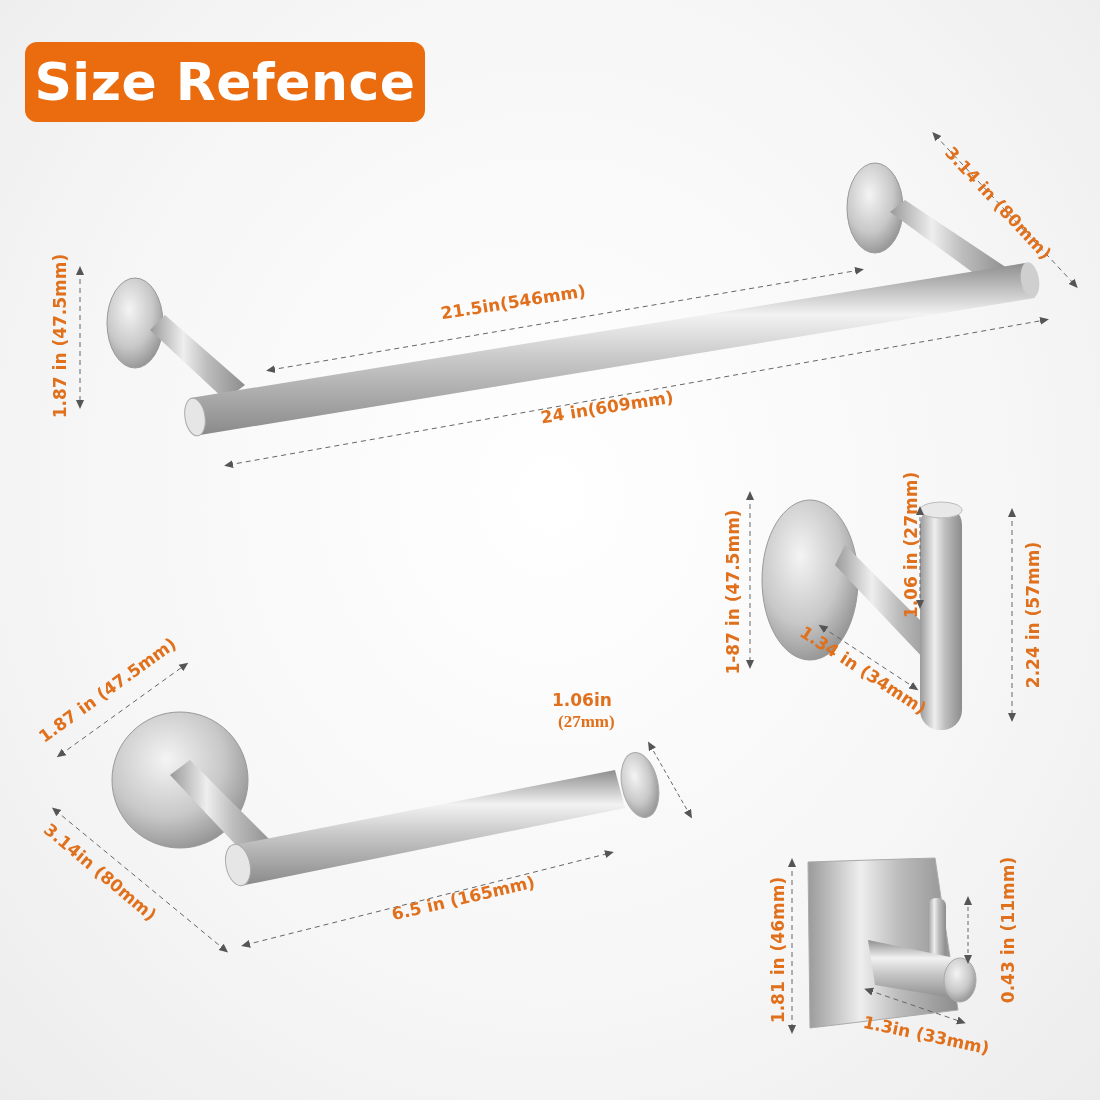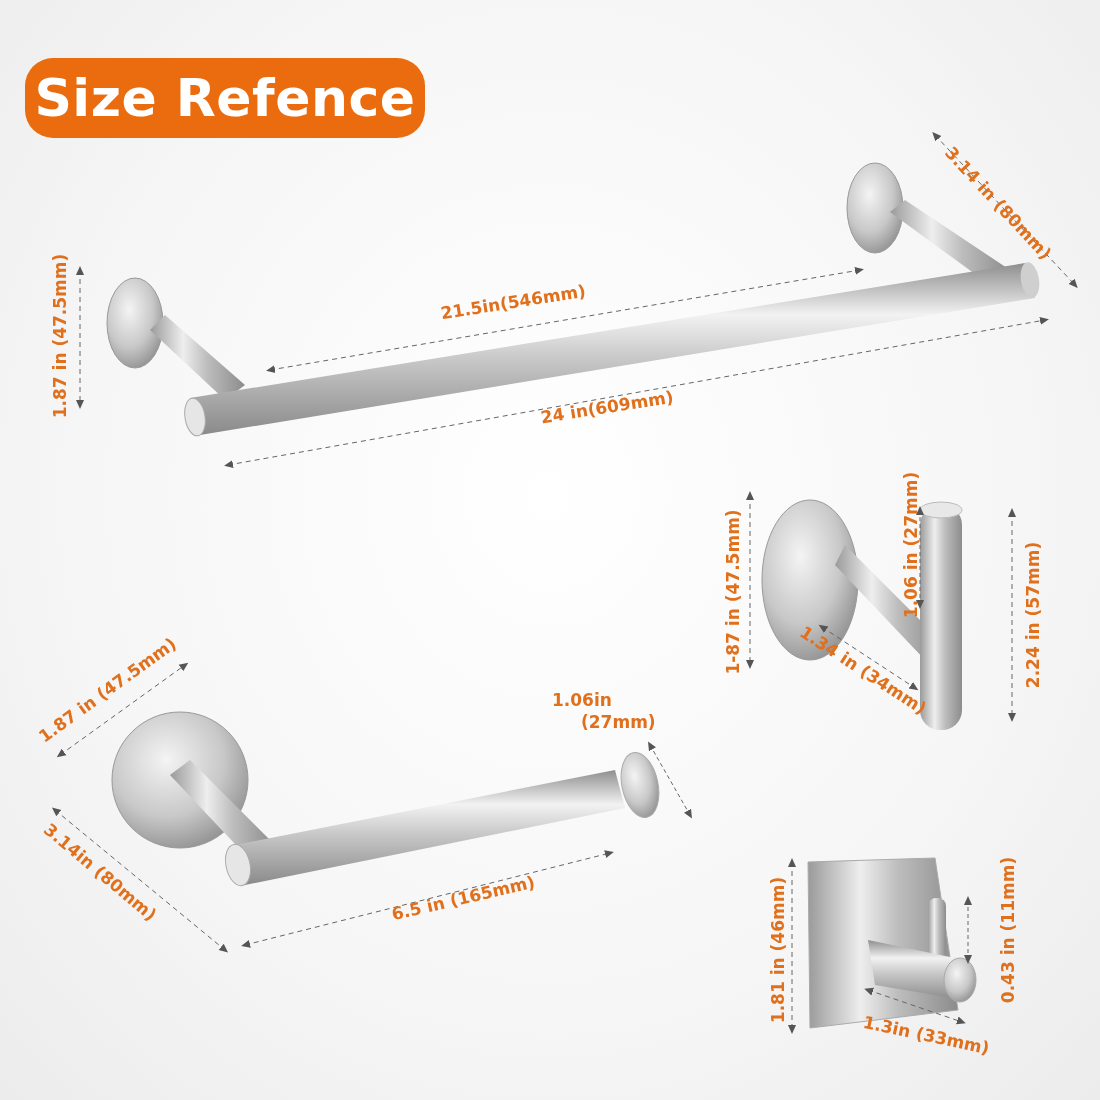--- a/index.html
+++ b/index.html
@@ -3,22 +3,22 @@
 <meta charset="utf-8">
 <style>
   html, body { margin:0; padding:0; }
   body {
     width:1100px; height:1100px; overflow:hidden; position:relative;
     background: radial-gradient(ellipse at 50% 45%, #ffffff 0%, #f6f6f6 60%, #ececec 100%);
     font-family: "Liberation Sans", sans-serif;
   }
   .title-badge {
     position:absolute; left:25px; top:42px; width:400px; height:80px;
-    background:#ea6c0e; border-radius:28px;
-    display:flex; align-items:center; justify-content:center;margin-top:16px;
+    background:#ea6c0e; border-radius:12px;
+    display:flex; align-items:center; justify-content:center;
   }
   .title-badge span {
     color:#fff; font-weight:bold; font-size:52px; letter-spacing:0.5px;
     font-family:"DejaVu Sans", sans-serif;
   }
   .lbl {
     position:absolute; color:#e0701c; font-weight:bold; font-size:17px;
     white-space:nowrap; transform-origin: center center;
     font-family:"DejaVu Sans", sans-serif;
   }
@@ -111,17 +111,17 @@
 
 <div class="lbl" style="left:650px;top:582px;transform:rotate(-90deg);">1-87 in (47.5mm)</div>
 <div class="lbl" style="left:838px;top:535px;transform:rotate(-90deg);">1.06 in (27mm)</div>
 <div class="lbl" style="left:790px;top:660px;transform:rotate(33deg);">1.34 in (34mm)</div>
 <div class="lbl" style="left:960px;top:605px;transform:rotate(-90deg);">2.24 in (57mm)</div>
 
 <div class="lbl" style="left:25px;top:680px;transform:rotate(-36deg);">1.87 in (47.5mm)</div>
 <div class="lbl" style="left:30px;top:862px;transform:rotate(40deg);">3.14in (80mm)</div>
 <div class="lbl" style="left:390px;top:888px;transform:rotate(-13deg);">6.5 in (165mm)</div>
 <div class="lbl" style="left:552px;top:690px;">1.06in</div>
-<div class="lbl" style="left:581px;top:712px;">(27mm)</div>
+<div class="lbl" style="left:558px;top:712px;font-family:Liberation Serif, serif;">(27mm)</div>
 
 <div class="lbl" style="left:705px;top:940px;transform:rotate(-90deg);">1.81 in (46mm)</div>
 <div class="lbl" style="left:935px;top:920px;transform:rotate(-90deg);">0.43 in (11mm)</div>
 <div class="lbl" style="left:862px;top:1025px;transform:rotate(12deg);">1.3in (33mm)</div>
 
 </body></html>

